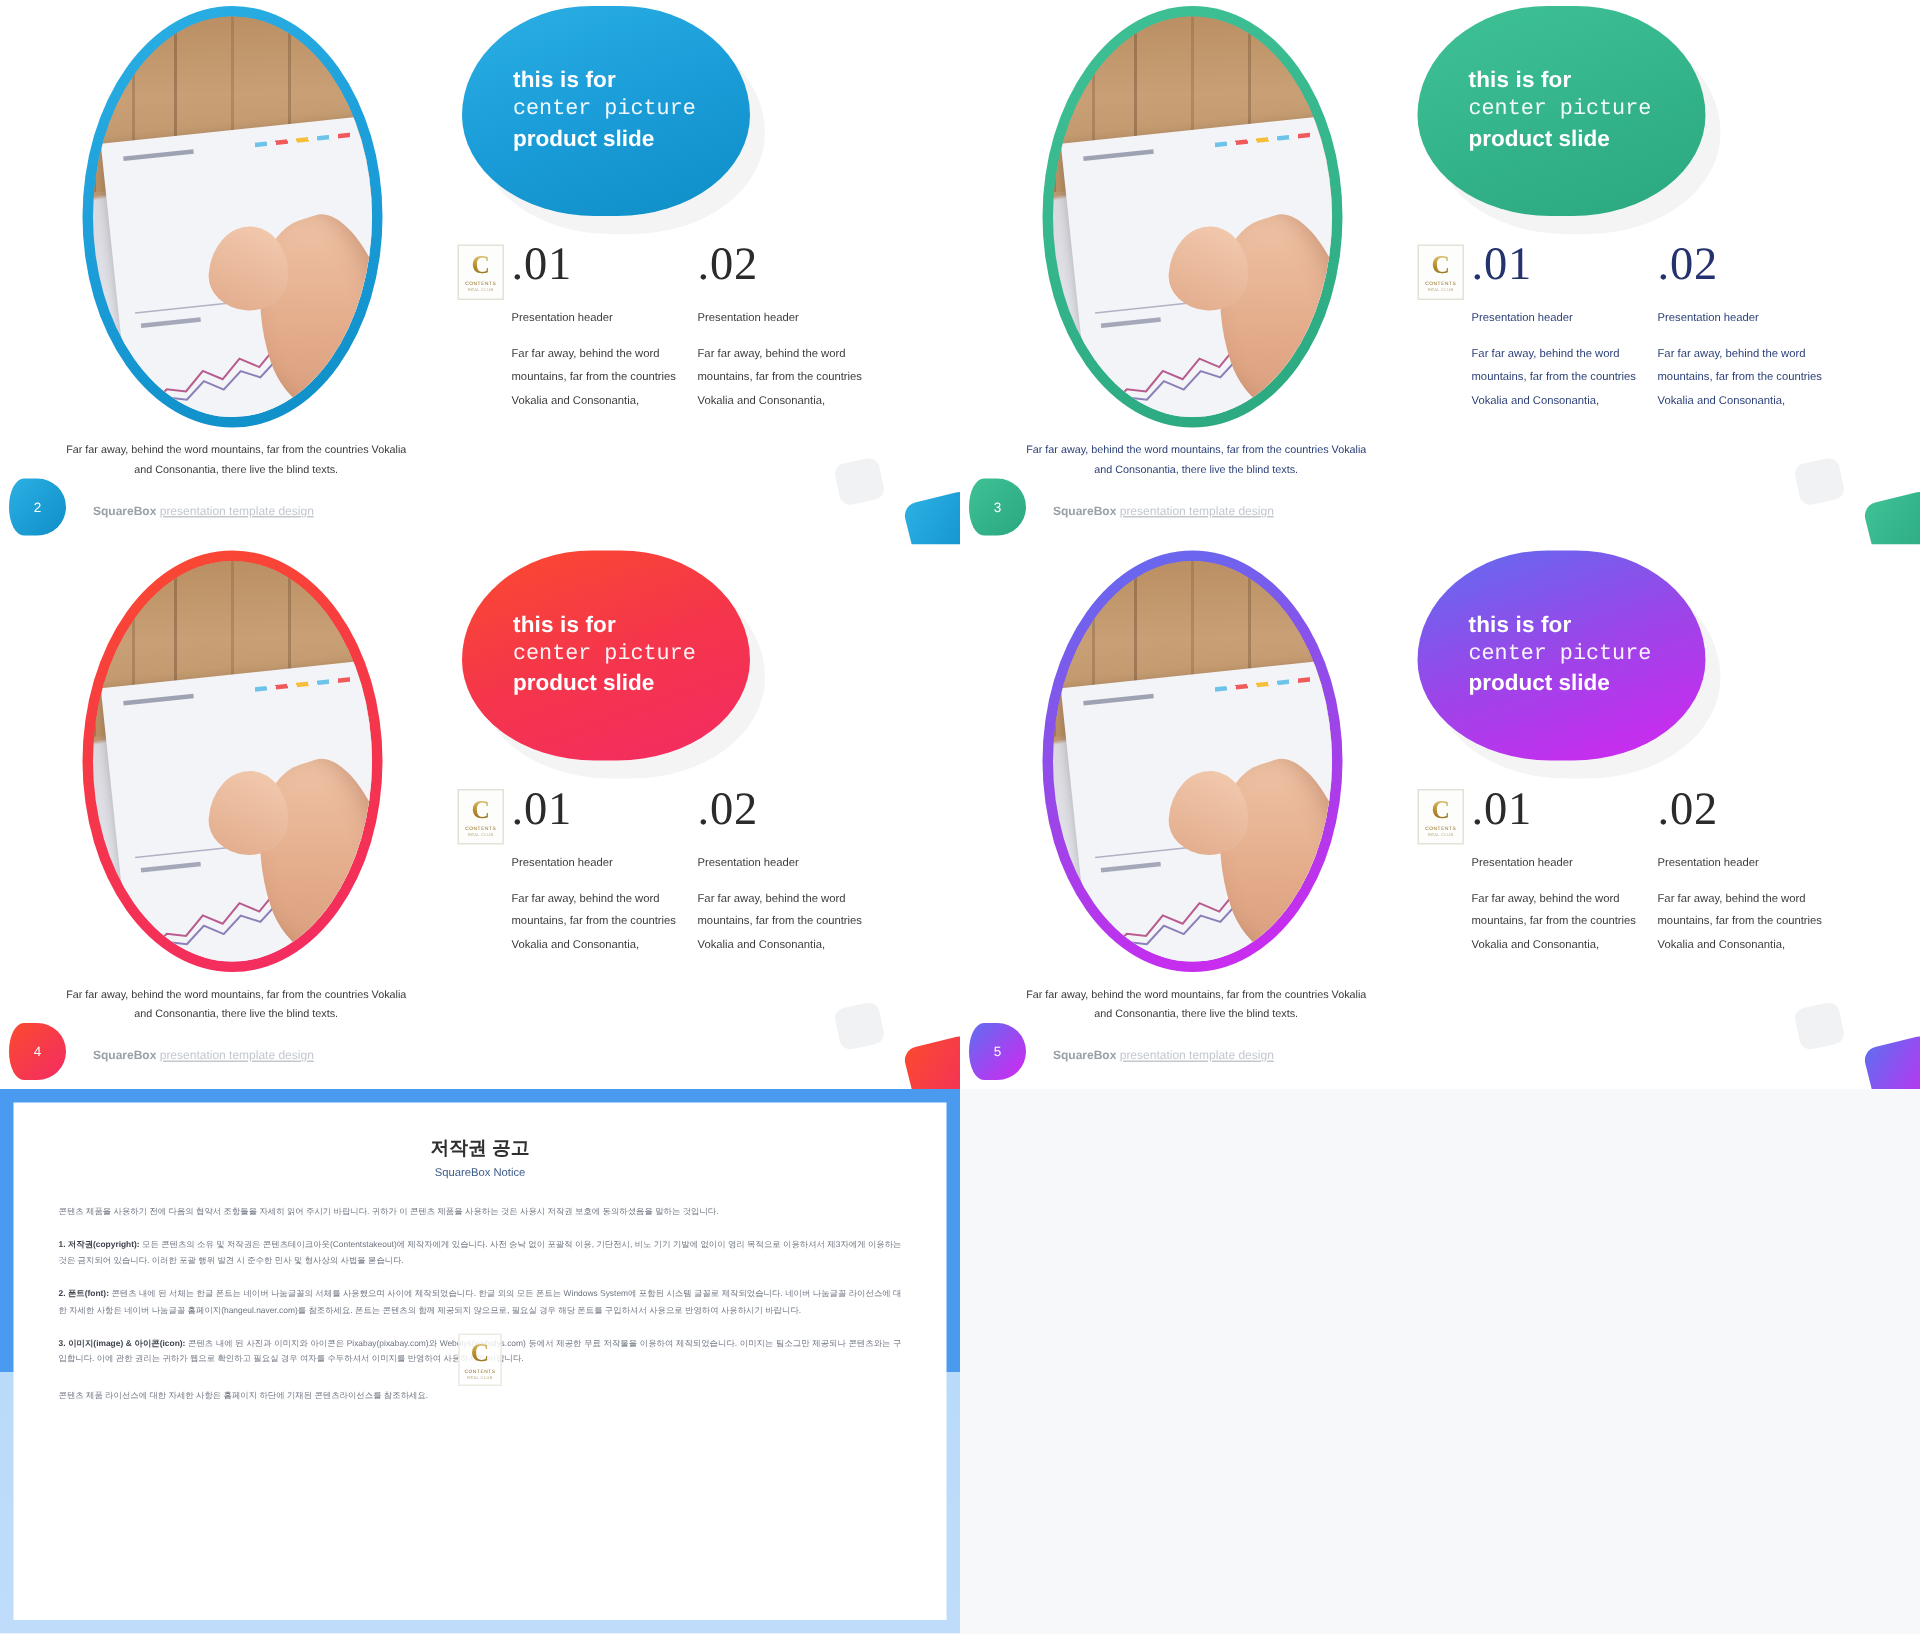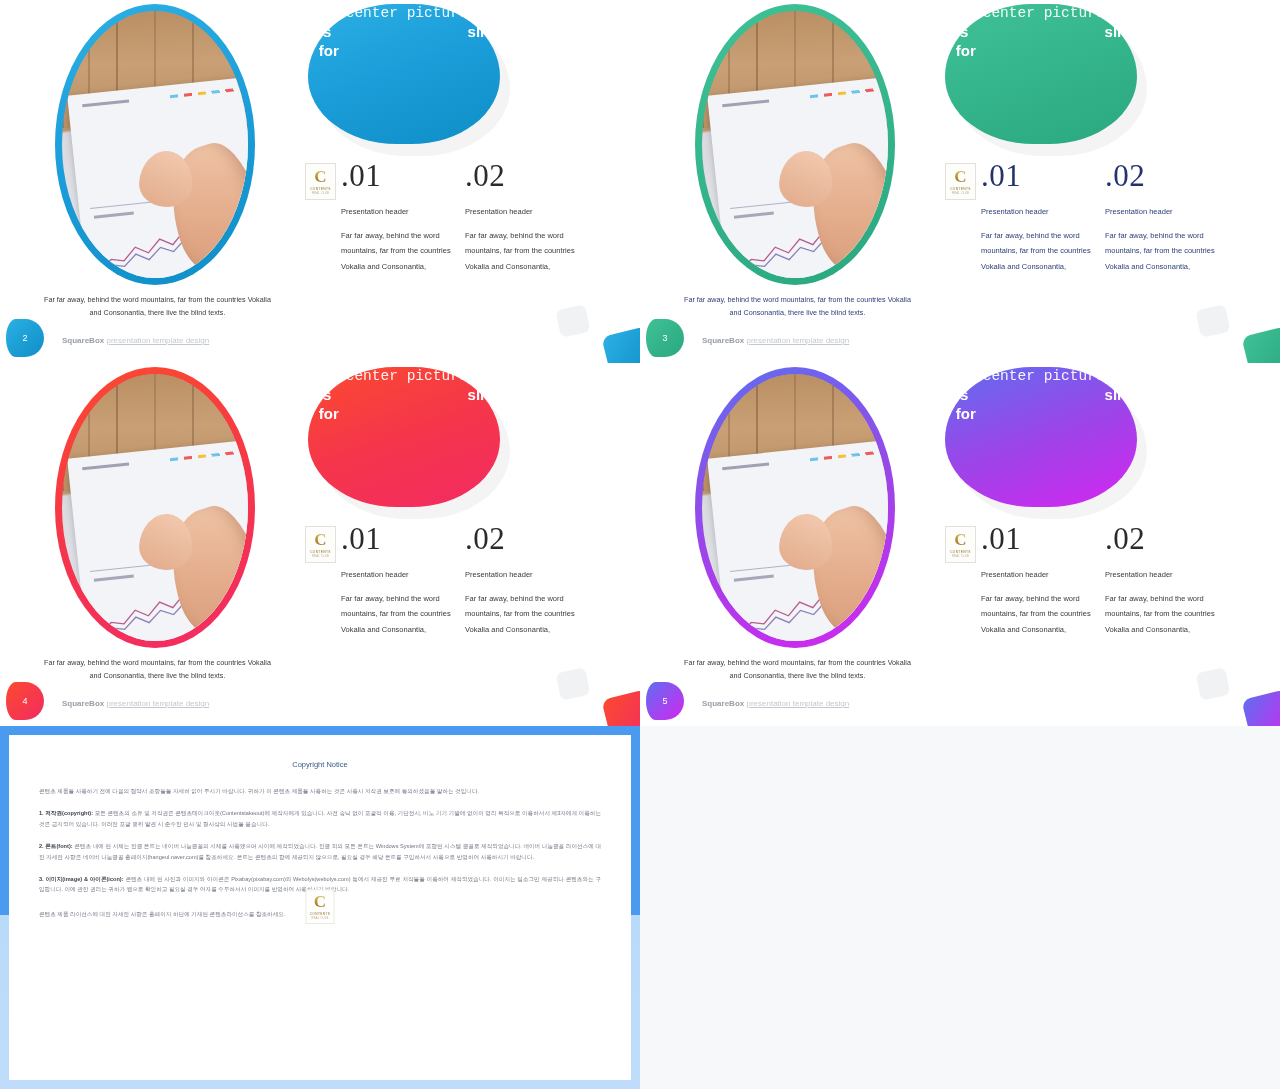--- a/index.html
+++ b/index.html
@@ -94,21 +94,21 @@
     background: linear-gradient(200deg,#f3cbb0 0%, #e2ab8b 100%);
     border-radius: 50% 50% 50% 50% / 60% 60% 40% 40%;
     transform: rotate(22deg);
   }
 
   
   .blob {
     position: absolute;
     width: 192px; height: 140px;
     border-radius: 45% 45% 46% 46% / 52% 52% 48% 48%;
-    display: flex; justify-content: center;
+    display: flex; flex-direction: column; justify-content: center;
     padding-left: 34px;
     box-shadow: 10px 12px 0 0 rgba(0,0,0,.045);
   }
   .blob-l1 { font-size: 15px; font-weight: bold; color:#fff; letter-spacing:.1px; line-height:1.25; }
   .blob-l2 { font-family:"Liberation Mono", monospace; font-size:14.5px; color:#ffffff; opacity:.94;
              line-height:1.35; white-space:nowrap; }
   .blob-l3 { font-size: 15px; font-weight: bold; color:#fff; line-height:1.25; }
 
   
   .numrow { position:absolute; left:305px; top:160px; width:300px; }
@@ -647,21 +647,22 @@
         <div class="logo-t2">REAL CLUB</div>
       </div>
       <div class="caption" style="color: rgb(59, 59, 59);">Far far away, behind the word mountains, far from the countries Vokalia and Consonantia, there live the blind texts.</div>
       <div class="footer"><span class="brand">SquareBox</span> <span class="tag">presentation template design</span></div>
       <div class="pagebadge" style="background: linear-gradient(135deg, rgb(95, 110, 240), rgb(212, 38, 240));">5</div>
       <div class="deco-sq"></div>
       <div class="deco-corner" style="background: linear-gradient(135deg, rgb(95, 110, 240), rgb(212, 38, 240));"></div>
     </div>
     <div class="slide-cr">
       <div class="cr-card">
-        <div class="cr-sub">Copyright Notice</div>
+        <div class="cr-title">저작권 공고</div>
+        <div class="cr-sub">SquareBox Notice</div>
         <div class="cr-p" style="margin-top: 17px;">콘텐츠 제품을 사용하기 전에 다음의 협약서 조항들을 자세히 읽어 주시기 바랍니다. 귀하가 이 콘텐츠 제품을 사용하는 것은 사용시 저작권 보호에 동의하셨음을 말하는 것입니다.</div>
         <div class="cr-p"><b>1. 저작권(copyright):</b> <span>모든 콘텐츠의 소유 및 저작권은 콘텐츠테이크아웃(Contentstakeout)에 제작자에게 있습니다. 사전 승낙 없이 포괄적 이용, 기단전시, 비노 기기 기발에 없이이 영리 목적으로 이용하셔서 제3자에게 이용하는 것은 금지되어 있습니다. 이러한 포괄 행위 발견 시 준수한 민사 및 형사상의 사법을 묻습니다.</span></div>
         <div class="cr-p"><b>2. 폰트(font):</b> <span>콘텐츠 내에 된 서체는 한글 폰트는 네이버 나눔글꼴의 서체를 사용했으며 사이에 제작되었습니다. 한글 외의 모든 폰트는 Windows System에 포함된 시스템 글꼴로 제작되었습니다. 네이버 나눔글꼴 라이선스에 대한 자세한 사항은 네이버 나눔글꼴 홈페이지(hangeul.naver.com)를 참조하세요. 폰트는 콘텐츠의 함께 제공되지 않으므로, 필요실 경우 해당 폰트를 구입하셔서 사용으로 반영하여 사용하시기 바랍니다.</span></div>
         <div class="cr-p"><b>3. 이미지(image) &amp; 아이콘(icon):</b> <span>콘텐츠 내에 된 사진과 이미지와 아이콘은 Pixabay(pixabay.com)와 Webolys(webolys.com) 등에서 제공한 무료 저작물을 이용하여 제작되었습니다. 이미지는 팀소그만 제공되나 콘텐츠와는 구입합니다. 이에 관한 권리는 귀하가 웹으로 확인하고 필요실 경우 여자를 수두하셔서 이미지를 반영하여 사용하시기 바랍니다.</span></div>
         <div class="cr-last">콘텐츠 제품 라이선스에 대한 자세한 사항은 홈페이지 하단에 기재된 콘텐츠라이선스를 참조하세요.</div>
         <div class="cr-logo">
           <div class="logo-c">C</div>
           <div class="logo-t1">CONTENTS</div>
           <div class="logo-t2">REAL CLUB</div>
         </div>

